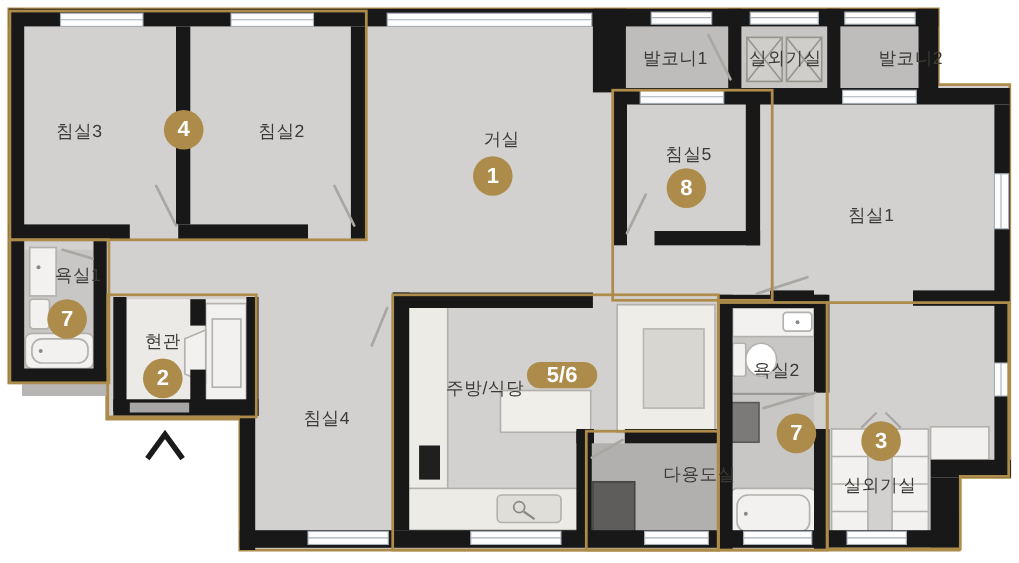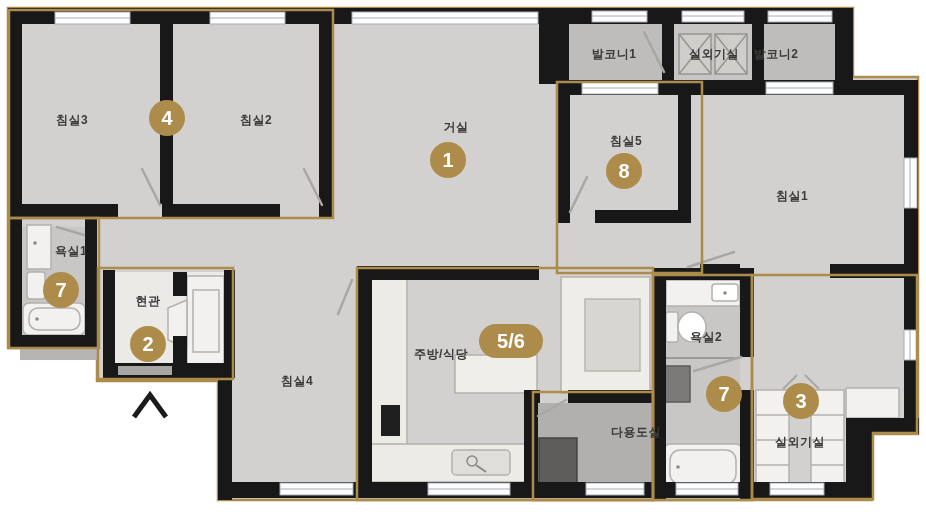--- a/index.html
+++ b/index.html
@@ -1,24 +1,24 @@
 <!DOCTYPE html>
 <html><head>
 <meta charset="utf-8">
 <style>
   html,body{margin:0;padding:0;background:#ffffff;}
   #stage{position:relative;width:926px;height:512px;background:#ffffff;overflow:hidden;
          font-family:"Liberation Sans","DejaVu Sans",sans-serif;}
   #plan-svg{position:absolute;left:0;top:0;}
-  .rlabel{position:absolute;transform:translate(-50%,-50%);color:#3b3a38;font-weight:bold;
-          font-size:12px;white-space:nowrap;letter-spacing:0.5px;}
+  .rlabel{position:absolute;transform:translate(-50%,-50%);color:#3b3a38;font-weight:normal;
+          font-size:16px;white-space:nowrap;letter-spacing:0.5px;}
   .badge{position:absolute;width:36px;height:36px;border-radius:50%;background:#ad8c4b;
          color:#ffffff;font-weight:bold;font-size:20px;display:flex;align-items:center;
          justify-content:center;transform:translate(-50%,-50%);}
-  .badge.pill{width:64px;height:34px;border-radius:17px;}
+  .badge.pill{width:64px;height:24px;border-radius:17px;}
 </style>
 </head>
 <body>
 
 <div id="stage">
 
   <svg id="plan-svg" width="926" height="512" viewBox="0 0 926 512">
 
     <g>
       <polygon points="8,8 853,8 853,77 918,77 918,434 872,434 872,500 218,500 218,381 97,381 97,348 8,348" fill="#d3d1cf" stroke="#ad8c4b" stroke-width="2.5"></polygon>
@@ -195,25 +195,25 @@
     </g>
 
     <polyline points="134,417 150,395 166,417" fill="none" stroke="#1b1b1b" stroke-width="5"></polyline>
   </svg>
 
   <div class="rlabel" style="left:72px;top:120px">침실3</div>
   <div class="rlabel" style="left:256px;top:120px">침실2</div>
   <div class="rlabel" style="left:456px;top:127px">거실</div>
   <div class="rlabel" style="left:614px;top:54px">발코니1</div>
   <div class="rlabel" style="left:714px;top:54px">실외기실</div>
-  <div class="rlabel" style="left:776px;top:54px">발코니2</div>
+  <div class="rlabel" style="left:828px;top:54px">발코니2</div>
   <div class="rlabel" style="left:626px;top:141px">침실5</div>
   <div class="rlabel" style="left:792px;top:196px">침실1</div>
   <div class="rlabel" style="left:71px;top:251px">욕실1</div>
-  <div class="rlabel" style="left:148px;top:301px">현관</div>
+  <div class="rlabel" style="left:148px;top:311px">현관</div>
   <div class="rlabel" style="left:297px;top:381px">침실4</div>
   <div class="rlabel" style="left:441px;top:354px">주방/식당</div>
   <div class="rlabel" style="left:636px;top:432px">다용도실</div>
   <div class="rlabel" style="left:706px;top:337px">욕실2</div>
   <div class="rlabel" style="left:800px;top:442px">실외기실</div>
 
   <div class="badge" style="left:167px;top:118px">4</div>
   <div class="badge" style="left:448px;top:160px">1</div>
   <div class="badge" style="left:624px;top:171px">8</div>
   <div class="badge" style="left:61px;top:290px">7</div>

